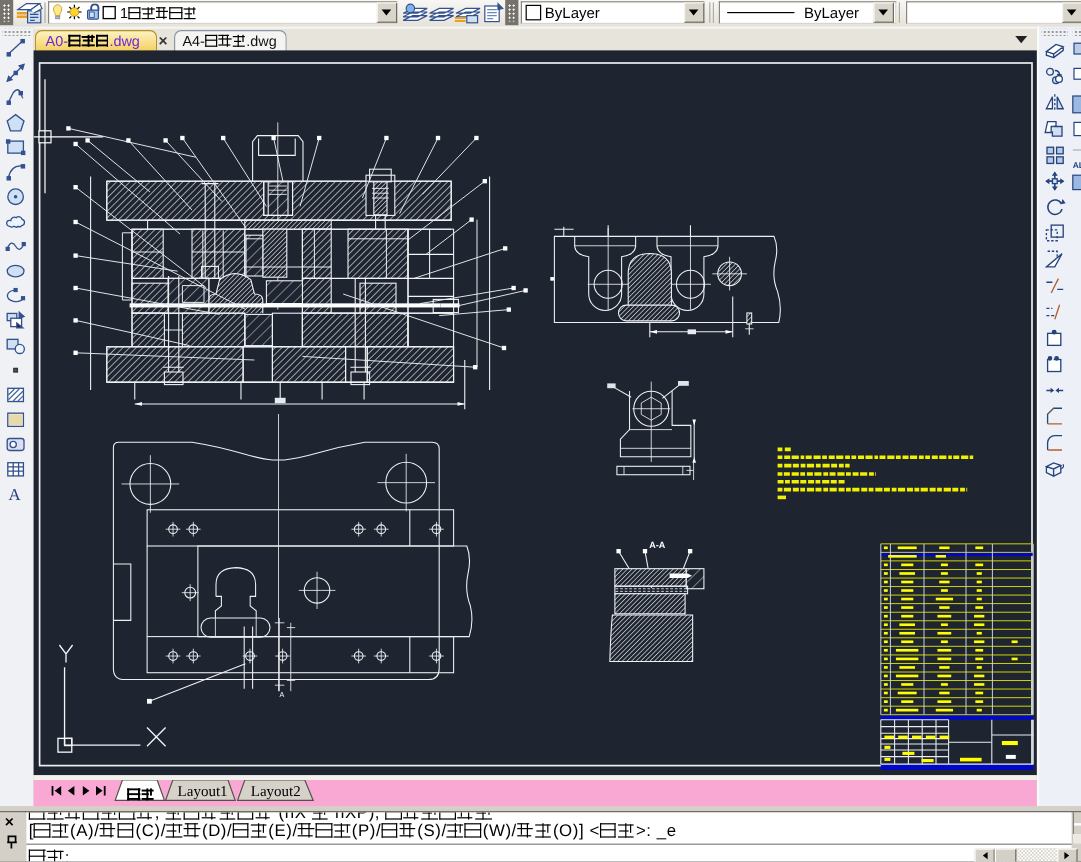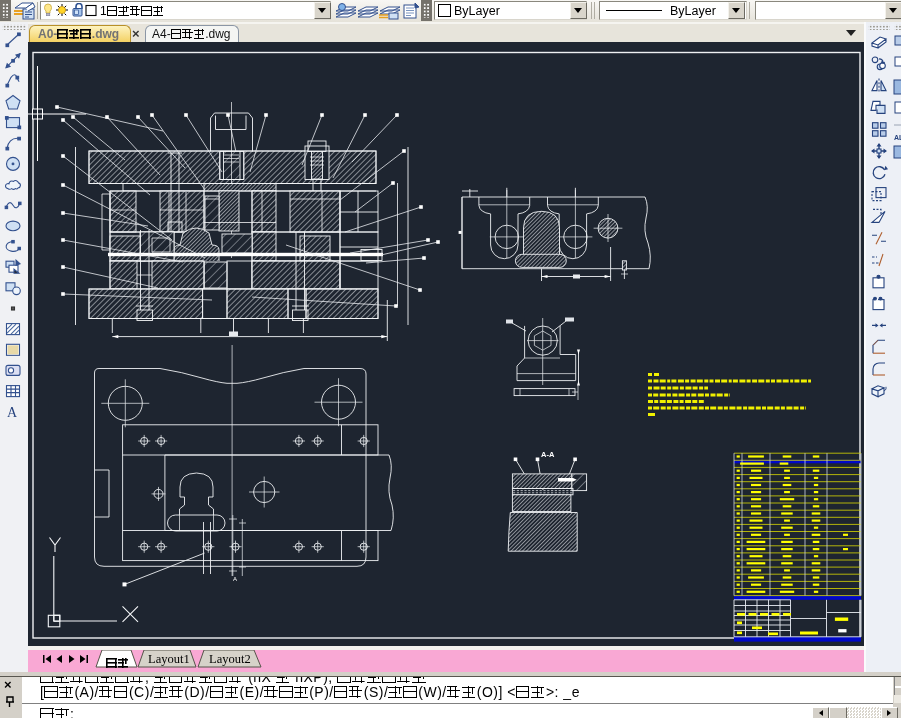--- a/index.html
+++ b/index.html
@@ -39,21 +39,21 @@
 #tabrow{left:28px;top:22px;width:836px;height:20px;background:#e7e4db;}
 
 #canvas{left:28px;top:42px;width:836px;height:604px;background:#1e2530;}
 
 #botstrip{left:28px;top:646px;width:836px;height:4px;background:#f2f1ee;}
 #layoutrow{left:28px;top:650px;width:836px;height:22px;background:#f9a8d4;}
 #cmd{left:0;top:672px;width:901px;height:46px;background:#d4d0c8;}
 #cmdtxt{left:22px;top:5px;width:871px;height:41px;background:#fff;overflow:hidden;font-size:14px;color:#000;}
 #cmdtxt .hz{width:13.5px;height:12.5px;margin-right:1.5px;}
 #cmdtxt .cl{letter-spacing:0.5px;}
-.cl{position:absolute;left:18px;white-space:nowrap;}
+.cl{position:absolute;left:2px;white-space:nowrap;}
 </style>
 </head>
 <body>
 <div class="abs" id="row1">
  <div class="abs grip" style="left:0;top:0;height:21px;">
       <i></i>
     </div>
  <svg class="abs" style="left:12px;top:1px;" width="24" height="20" viewBox="0 0 24 20">
   <g stroke="#33518e" fill="#fff" stroke-width="1">
    <path d="M3 7 L10 2 L21 2 L14 7 Z"></path>
@@ -293,21 +293,21 @@
    <path d="M28 93 h8" stroke="#9aa4b4"></path>
    <text x="28" y="108" font-size="7" fill="#26437e" stroke="none" font-weight="bold">AL</text>
    <rect x="28" y="114" width="8" height="12" fill="#9ab8e0"></rect>
   </g>
  </svg>
 </div>
 <div class="abs" id="tabrow">
  <div class="abs" style="left:0;top:0;width:836px;height:2px;background:#f5f4f0;"></div>
  <div class="abs" style="left:1px;top:3px;width:100px;height:17px;background:linear-gradient(#fdf3c0,#f3cf5e);
    border:1px solid #b89028;border-bottom:none;border-radius:6px 6px 0 0;"></div>
- <div class="abs" style="left:10px;top:5px;font-size:12px;font-weight:bold;color:#737373;">A0-<span class="hz b"></span><span class="hz b v2"></span><span class="hz b"></span>.dwg</div>
+ <div class="abs" style="left:10px;top:5px;font-size:12px;font-weight:normal;color:#6d28d9;">A0-<span class="hz b"></span><span class="hz b v2"></span><span class="hz b"></span>.dwg</div>
  <div class="abs" style="left:104px;top:4px;font-size:13px;font-weight:bold;color:#333;">×</div>
  <div class="abs" style="left:117px;top:3px;width:92px;height:17px;background:#f4f5f3;
    border:1px solid #8b96a5;border-bottom:none;border-radius:6px 6px 0 0;"></div>
  <div class="abs" style="left:124px;top:5px;font-size:12px;color:#111;">A4-<span class="hz"></span><span class="hz v3"></span><span class="hz v2"></span>.dwg</div>
  <div class="abs" style="left:818px;top:8px;width:0;height:0;border:5px solid transparent;border-top:6px solid #222;"></div>
 </div>
 <div class="abs" id="canvas">
 <svg class="abs" style="left:0;top:0;" width="836" height="604" viewBox="28 42 836 604">
 <defs>
 <pattern id="h1" width="3.9" height="3.9" patternTransform="rotate(45)" patternUnits="userSpaceOnUse">

